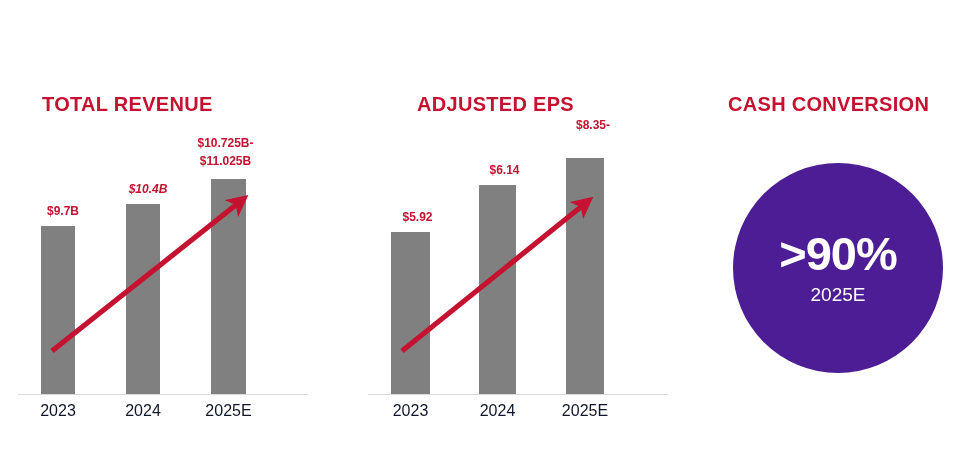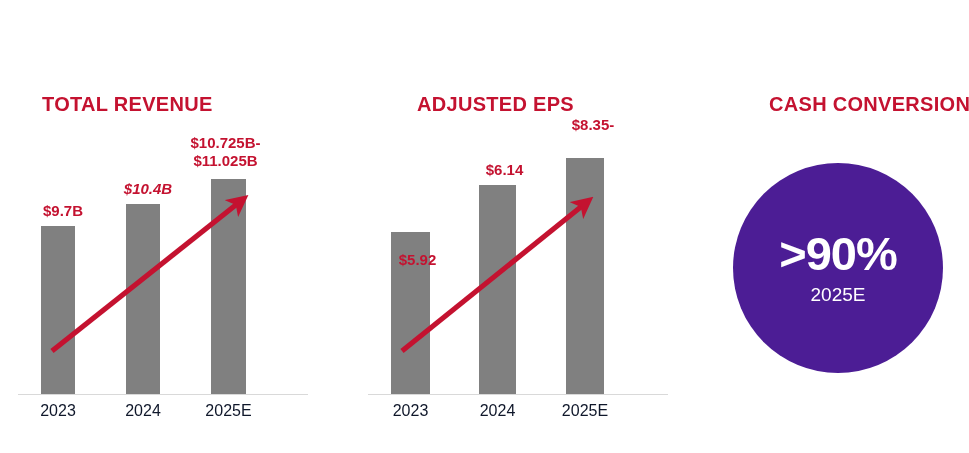--- a/index.html
+++ b/index.html
@@ -42,21 +42,21 @@
     text-align: center;
     color: #C41230;
     font-size: 20px;
     font-weight: bold;
     letter-spacing: 0.3px;
     line-height: 24px;
     white-space: nowrap;
   }
   #panel-revenue .panel-title { text-align: left; left: 42px; width: auto; }
   #panel-eps .panel-title     { text-align: left; left: 77px; width: auto; }
-  #panel-cash .panel-title    { text-align: left; left: 43px; width: auto; margin-left: 41px; }
+  #panel-cash .panel-title    { text-align: left; left: 43px; width: auto; }
 
   
   .plot {
     position: absolute;
     left: 0;
     top: 0;
     width: 100%;
     height: 453px;
   }
   .baseline {
@@ -69,21 +69,21 @@
 
   .bar {
     position: absolute;
     background: #808080;
     bottom: 75px; 
   }
 
   .bar-value {
     position: absolute;
     color: #C41230;
-    font-size: 15px;
+    font-size: 12px;
     font-weight: bold;
     text-align: center;
     line-height: 18px;
     white-space: nowrap;
   }
 
   .tick-label {
     position: absolute;
     top: 386px;
     color: #0f172a;
@@ -176,21 +176,21 @@
   </div>
 
   <div class="panel" id="panel-eps">
 
     <div class="panel-title">ADJUSTED EPS</div>
 
     <div class="plot">
       <div class="baseline"></div>
       <div id="eps-bars-host">
           <div class="bar" style="left: 51px; width: 39px; top: 216px; height: 162px; bottom: auto;"></div>
-          <div class="bar-value" style="left: 28px; top: 192px; width: 99px; margin-top: 43px;">
+          <div class="bar-value" style="left: 28px; top: 192px; width: 99px;">
             <div>$5.92</div>
           </div>
           <div class="bar" style="left: 139px; width: 37px; top: 169px; height: 209px; bottom: auto;"></div>
           <div class="bar-value" style="left: 116px; top: 145px; width: 97px;">
             <div>$6.14</div>
           </div>
           <div class="bar" style="left: 226px; width: 38px; top: 142px; height: 236px; bottom: auto;"></div>
           <div class="bar-value" style="left: 204px; top: 100px; width: 98px;">
             <div>$8.35-</div>
           </div>

